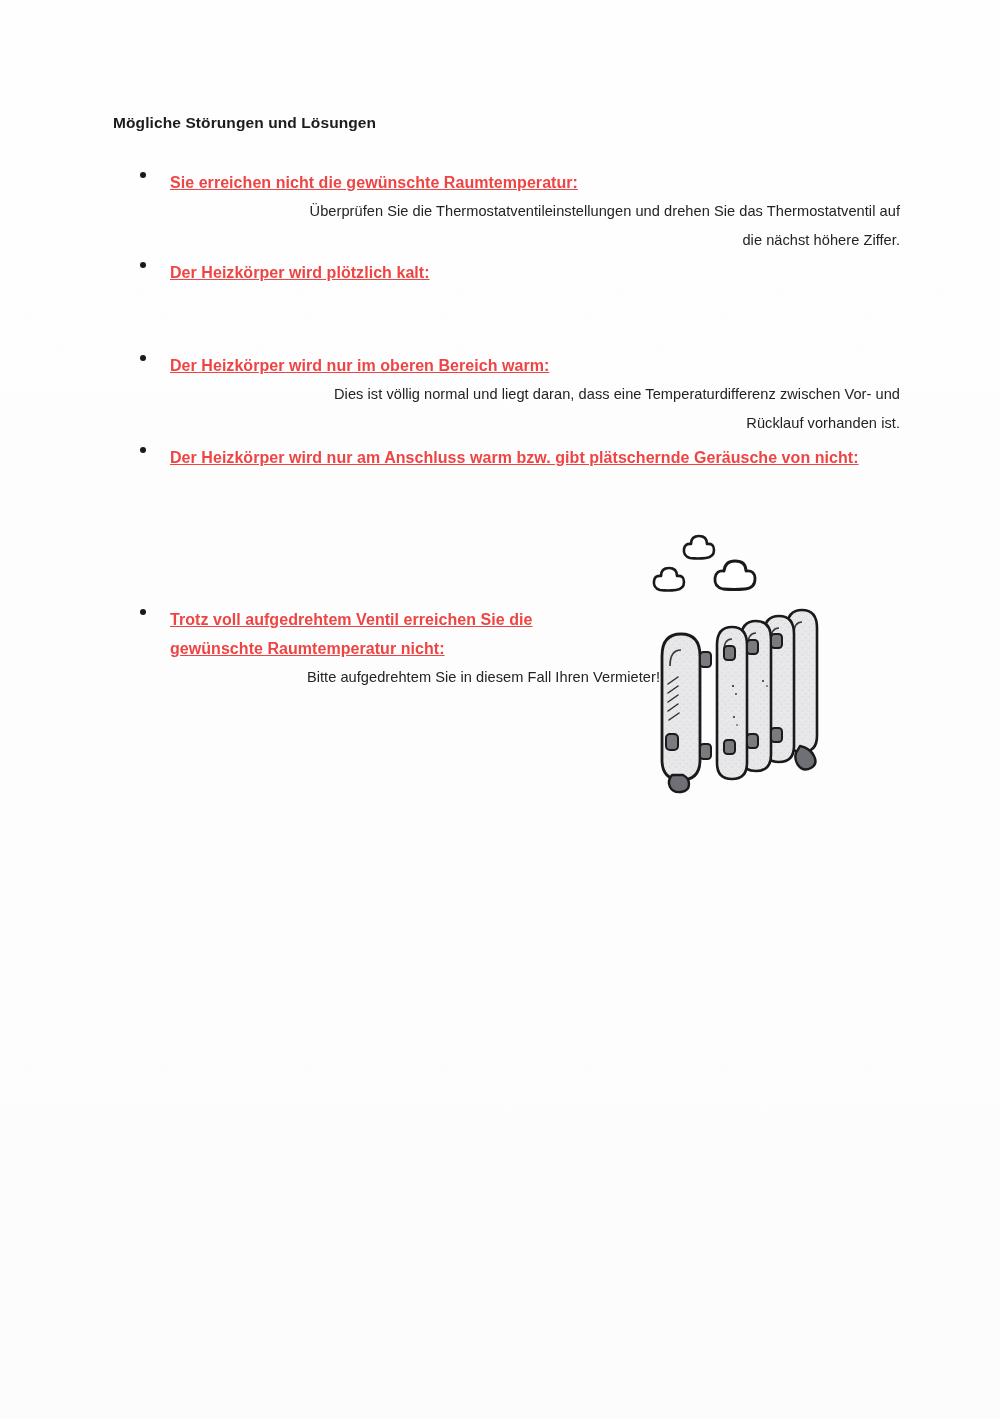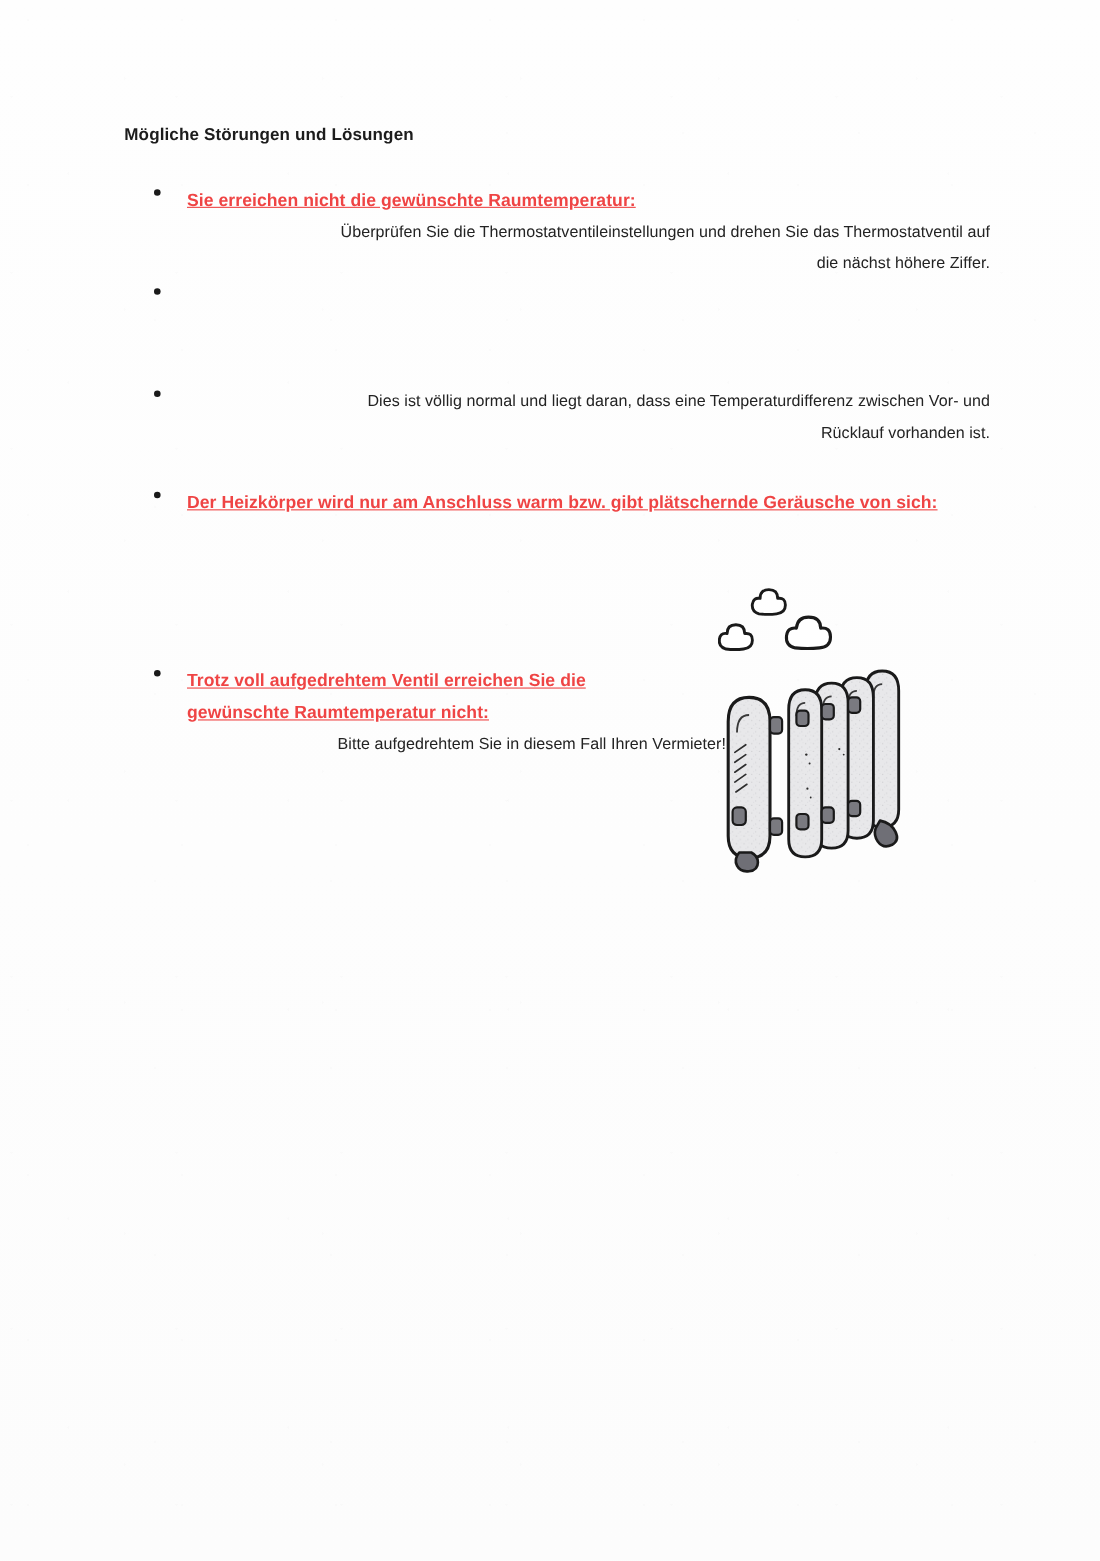--- a/index.html
+++ b/index.html
@@ -139,38 +139,44 @@
         <div class="bullet-text">
           <span class="ln">Überprüfen Sie die Thermostatventileinstellungen und drehen Sie das Thermostatventil auf</span>
           <span class="ln">die nächst höhere Ziffer.</span>
         </div>
       </div>
     </div>
 
     <div class="bullet-item" style="top:258px;">
       <span class="bullet-marker"></span>
       <div class="bullet-body">
+        <div class="bullet-title">
+          <span class="ln">Der Heizkörper wird plötzlich kalt:</span>
+        </div>
       </div>
     </div>
 
     <div class="bullet-item" style="top:351px;">
       <span class="bullet-marker"></span>
       <div class="bullet-body">
+        <div class="bullet-title">
+          <span class="ln">Der Heizkörper wird nur im oberen Bereich warm:</span>
+        </div>
         <div class="bullet-text">
           <span class="ln">Dies ist völlig normal und liegt daran, dass eine Temperaturdifferenz zwischen Vor- und</span>
           <span class="ln">Rücklauf vorhanden ist.</span>
         </div>
       </div>
     </div>
 
     <div class="bullet-item" style="top:443px;">
       <span class="bullet-marker"></span>
       <div class="bullet-body">
         <div class="bullet-title">
-          <span class="ln">Der Heizkörper wird nur am Anschluss warm bzw. gibt plätschernde Geräusche von sich:</span>
+          <span class="ln">Der Heizkörper wird nur am Anschluss warm bzw. gibt plätschernde Geräusche von nicht:</span>
         </div>
       </div>
     </div>
 
     <div class="bullet-item" style="top:564px; width:520px;margin-top:41px;">
       <span class="bullet-marker"></span>
       <div class="bullet-body">
         <div class="bullet-title">
           <span class="ln">Trotz voll aufgedrehtem Ventil erreichen Sie die</span>
           <span class="ln">gewünschte Raumtemperatur nicht:</span>

